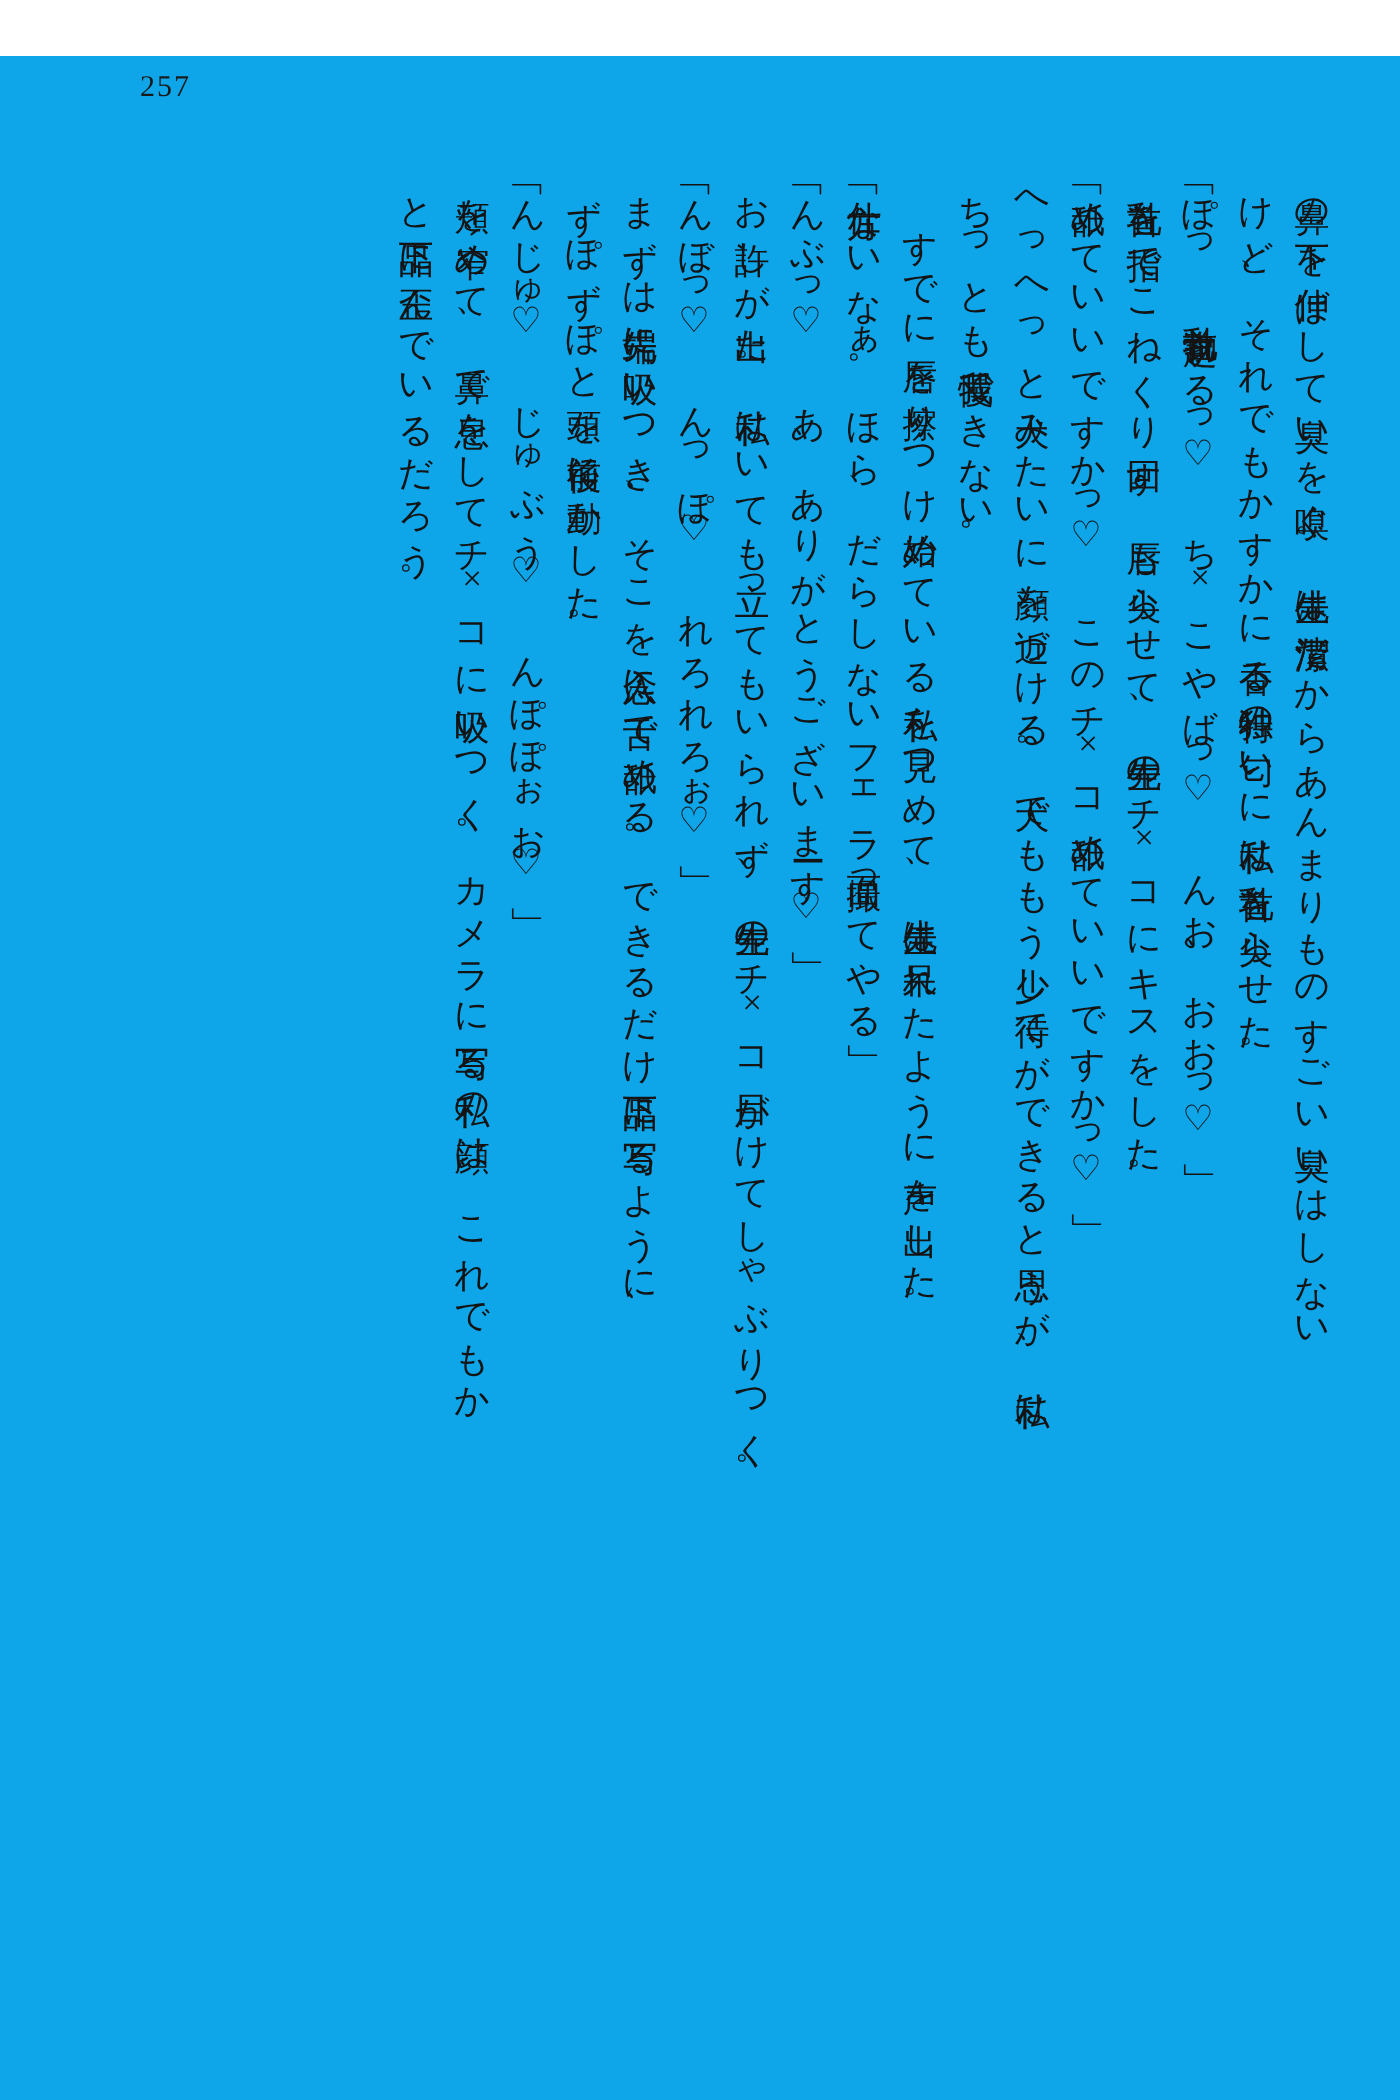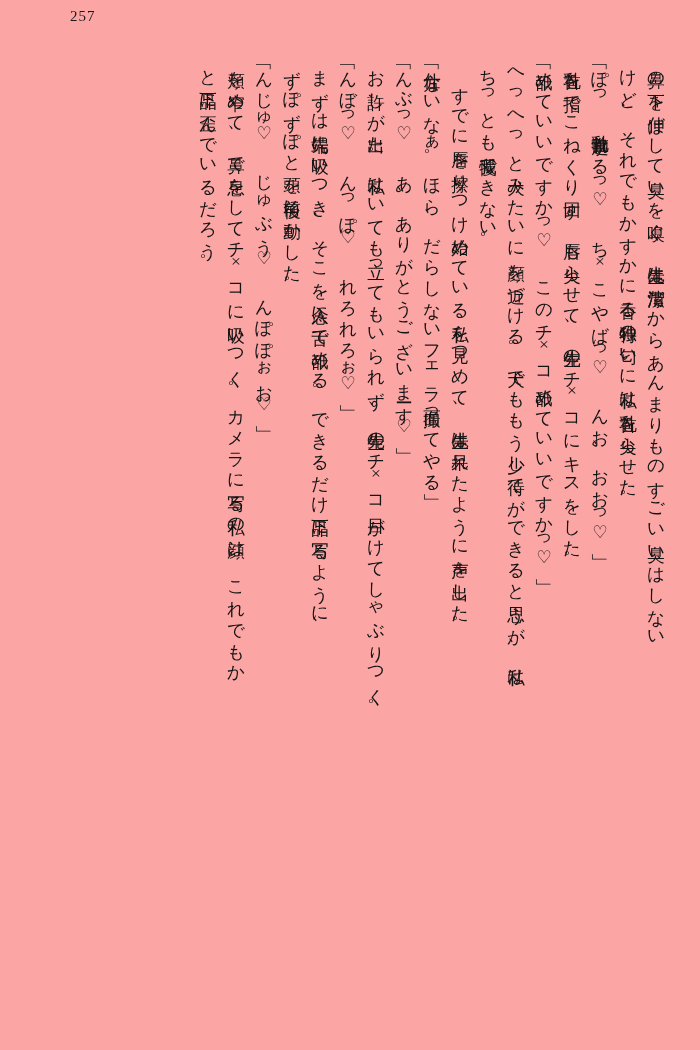--- a/index.html
+++ b/index.html
@@ -12,21 +12,22 @@
     height: 1050px;
     font-family: "Liberation Serif", "DejaVu Serif", serif;
     color: #111111;
     overflow: hidden;
     position: relative;
   }
 
   .page {
     position: absolute;
     inset: 0;
-    background: #fca5a5;
+    background: #0ea5e9;
+    margin-top: 28px;
   }
 
   
   .page-number {
     position: absolute;
     top: 8px;
     left: 70px;
     font-size: 15px;
     letter-spacing: 1px;
     color: #1a1a1a;

